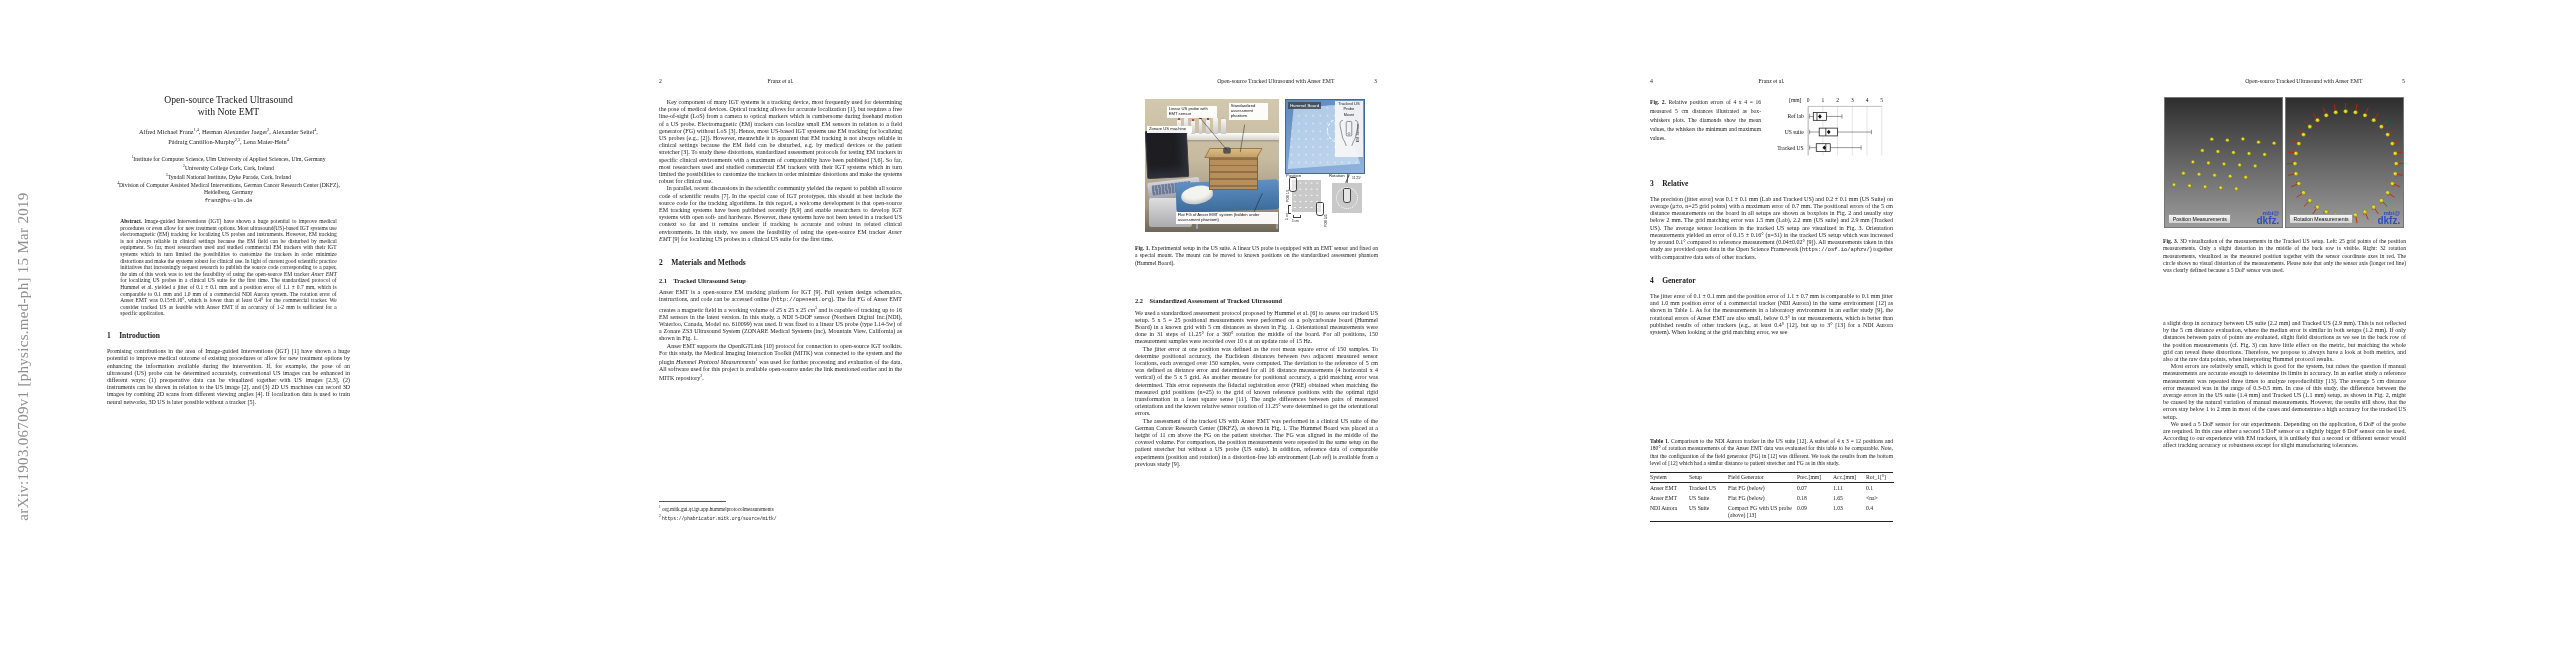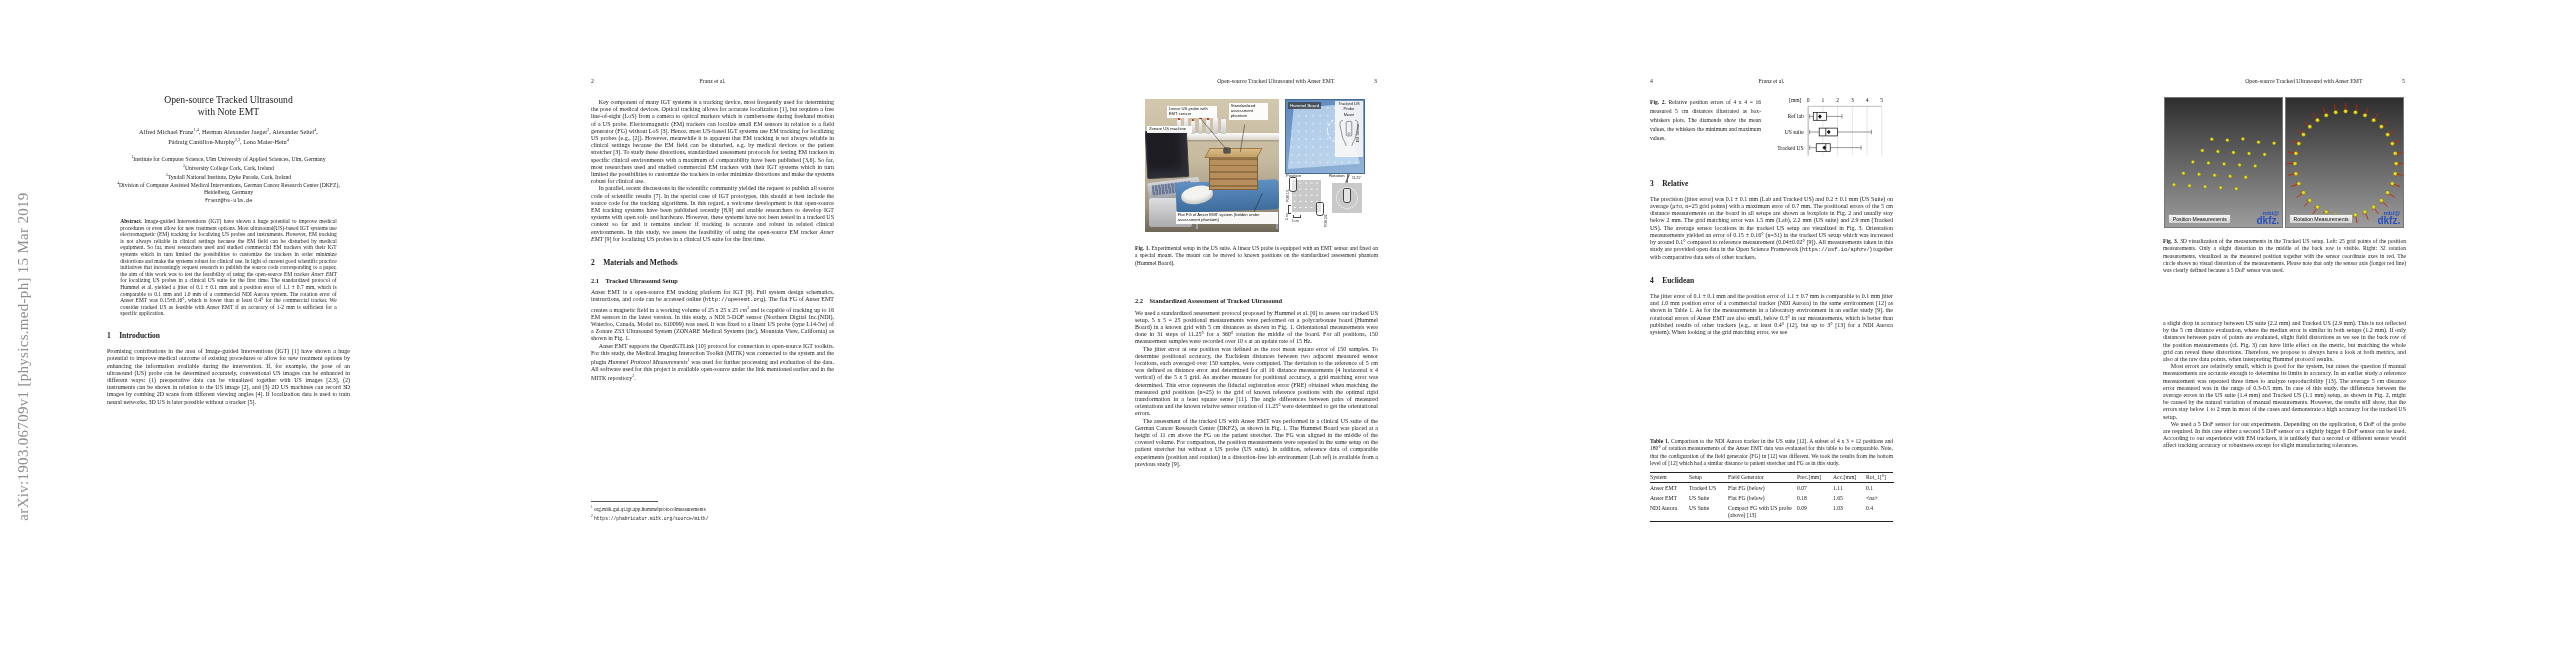--- a/index.html
+++ b/index.html
@@ -157,21 +157,21 @@
         <div class="email">franz@hs-ulm.de</div>
       </div>
       <div class="abstract"><b>Abstract.</b> Image-guided Interventions (IGT) have shown a huge potential to improve medical procedures or even allow for new treatment options. Most ultrasound(US)-based IGT systems use electromagnetic (EM) tracking for localizing US probes and instruments. However, EM tracking is not always reliable in clinical settings because the EM field can be disturbed by medical equipment. So far, most researchers used and studied commercial EM trackers with their IGT systems which in turn limited the possibilities to customize the trackers in order minimize distortions and make the systems robust for clinical use. In light of current good scientific practice initiatives that increasingly request research to publish the source code corresponding to a paper, the aim of this work was to test the feasibility of using the open-source EM tracker <i>Anser EMT</i> for localizing US probes in a clinical US suite for the first time. The standardized protocol of Hummel et al. yielded a jitter of 0.1 ± 0.1 mm and a position error of 1.1 ± 0.7 mm, which is comparable to 0.1 mm and 1.0 mm of a commercial NDI Aurora system. The rotation error of Anser EMT was 0.15±0.16°, which is lower than at least 0.4° for the commercial tracker. We consider tracked US as feasible with Anser EMT if an accuracy of 1-2 mm is sufficient for a specific application.</div>
       <div class="h1">
         <span class="no">1</span><span>Introduction</span>
       </div>
       <p class="para">Promising contributions in the area of Image-guided Interventions (IGT) [1] have shown a huge potential to improve medical outcome of existing procedures or allow for new treatment options by enhancing the information available during the intervention. If, for example, the pose of an ultrasound (US) probe can be determined accurately, conventional US images can be enhanced in different ways: (1) preoperative data can be visualized together with US images [2,3], (2) instruments can be shown in relation to the US image [2], and (3) 2D US machines can record 3D images by combing 2D scans from different viewing angles [4]. If localization data is used to train neural networks, 3D US is later possible without a tracker [5].</p>
     </div>
   </section>
 
-  <section class="page" style="left:591px">
+  <section class="page" style="left:659px">
     <div class="runhead">
       <span class="rh-num-left">2</span>
       <span class="rh-title">Franz et al.</span>
     </div>
     <div style="position:absolute; top:99px; left:0; width:243px;">
       <p class="para ind">Key component of many IGT systems is a tracking device, most frequently used for determining the pose of medical devices. Optical tracking allows for accurate localization [1], but requires a free line-of-sight (LoS) from a camera to optical markers which is cumbersome during freehand motion of a US probe. Electromagnetic (EM) trackers can localize small EM sensors in relation to a field generator (FG) without LoS [3]. Hence, most US-based IGT systems use EM tracking for localizing US probes (e.g., [2]). However, meanwhile it is apparent that EM tracking is not always reliable in clinical settings because the EM field can be disturbed, e.g. by medical devices or the patient stretcher [3]. To study these distortions, standardized assessment protocols for testing EM trackers in specific clinical environments with a maximum of comparability have been published [3,6]. So far, most researchers used and studied commercial EM trackers with their IGT systems which in turn limited the possibilities to customize the trackers in order minimize distortions and make the systems robust for clinical use.</p>
       <p class="para ind">In parallel, recent discussions in the scientific community yielded the request to publish all source code of scientific results [7]. In the special case of IGT prototypes, this should at best include the source code for the tracking algorithms. In this regard, a welcome development is that open-source EM tracking systems have been published recently [8,9] and enable researchers to develop IGT systems with open soft- and hardware. However, these systems have not been tested in a tracked US context so far and it remains unclear if tracking is accurate and robust in related clinical environments. In this study, we assess the feasibility of using the open-source EM tracker <i>Anser EMT</i> [9] for localizing US probes in a clinical US suite for the first time.</p>
       <div class="h1">
         <span class="no">2</span><span>Materials and Methods</span>
       </div>
@@ -330,21 +330,21 @@
           <polygon points="101.03999999999999,92 104.44,96 101.03999999999999,100 97.63999999999999,96" fill="#111"></polygon>
         </svg>
     </div>
 
     <div style="position:absolute; left:0; top:179px; width:243px;">
       <div class="h1" style="margin-top:0;">
         <span class="no">3</span><span>Relative</span>
       </div>
       <p class="para">The precision (jitter error) was 0.1 ± 0.1 mm (Lab and Tracked US) and 0.2 ± 0.1 mm (US Suite) on average (μ±σ, n=25 grid points) with a maximum error of 0.7 mm. The positional errors of the 5 cm distance measurements on the board in all setups are shown as boxplots in Fig. 2 and usually stay below 2 mm. The grid matching error was 1.5 mm (Lab), 2.2 mm (US suite) and 2.9 mm (Tracked US). The average sensor locations in the tracked US setup are visualized in Fig. 3. Orientation measurements yielded an error of 0.15 ± 0.16° (n=31) in the tracked US setup which was increased by around 0.1° compared to reference measurement (0.04±0.02° [9]). All measurements taken in this study are provided open data in the Open Science Framework (<span class="tt">https://osf.io/aphzv/</span>) together with comparative data sets of other trackers.</p>
       <div class="h1">
-        <span class="no">4</span><span>Euclidean</span>
+        <span class="no">4</span><span>Generator</span>
       </div>
       <p class="para">The jitter error of 0.1 ± 0.1 mm and the position error of 1.1 ± 0.7 mm is comparable to 0.1 mm jitter and 1.0 mm position error of a commercial tracker (NDI Aurora) in the same environment [12] as shown in Table 1. As for the measurements in a laboratory environment in an earlier study [9], the rotational errors of Anser EMT are also small, below 0.3° in our measurements, which is better than published results of other trackers (e.g., at least 0.4° [12], but up to 3° [13] for a NDI Aurora system). When looking at the grid matching error, we see</p>
     </div>
 
     <div class="tblblock">
       <div class="cap" style="position:static;"><b>Table 1.</b> Comparison to the NDI Aurora tracker in the US suite [12]. A subset of 4 x 3 = 12 positions and 180° of rotation measurements of the Anser EMT data was evaluated for this table to be comparable. Note, that the configuration of the field generator (FG) in [12] was different. We took the results from the bottom level of [12] which had a similar distance to patient stretcher and FG as in this study.</div>
       <div class="tbl">
         <div class="th">System</div>
         <div class="th">Setup</div>
         <div class="th">Field Generator</div>

